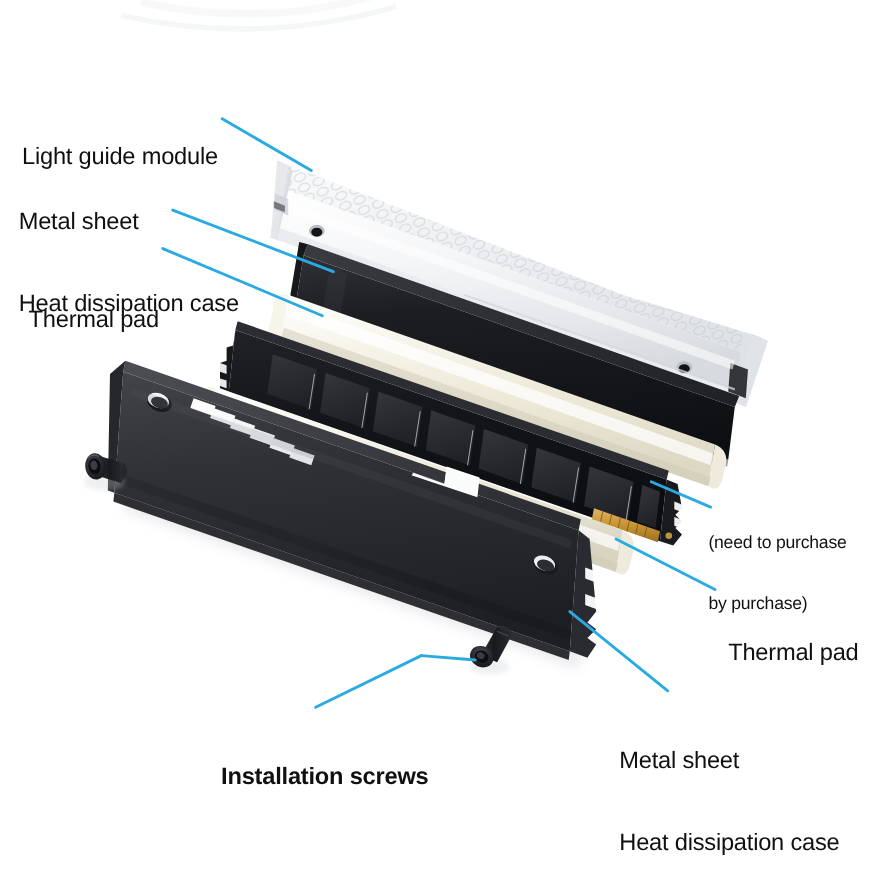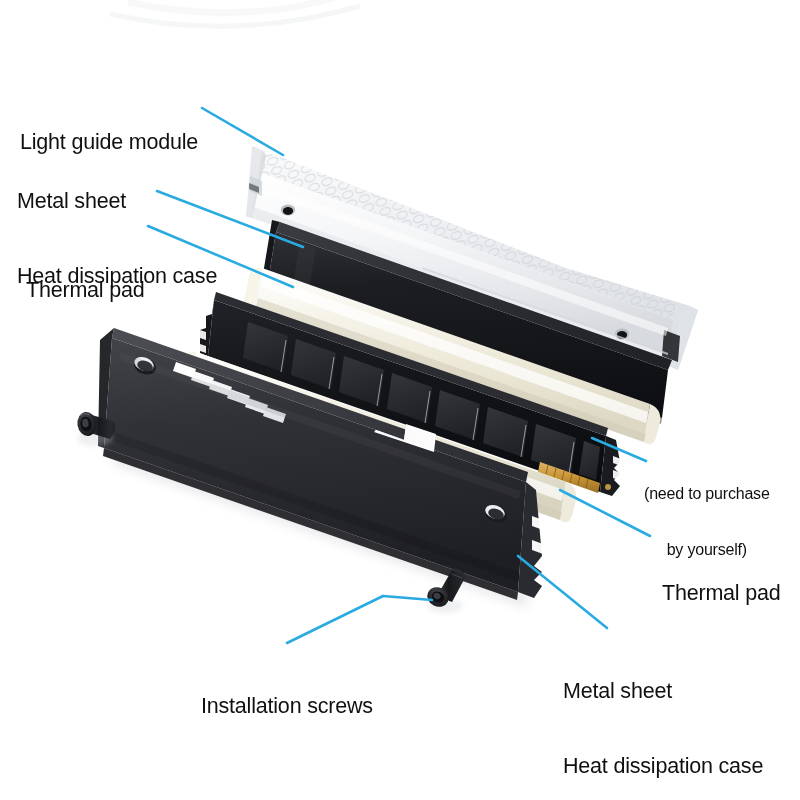--- a/index.html
+++ b/index.html
@@ -28,21 +28,21 @@
     position: absolute;
     color: #101010;
     font-family: "Liberation Sans", sans-serif;
     white-space: pre;
     line-height: 1.16;
     letter-spacing: -0.2px;
   }
   .callout.big   { font-size: 21.5px; }
   .callout.small { font-size: 16px; }
   .callout .ln { display: block; }
-  .callout.ctr .ln { text-align: center; }
+  .callout.ctr .ln { }
 </style>
 </head>
 <body>
 
 <div id="stage">
 
   <svg id="art" viewBox="0 0 800 800">
     <defs>
 
       <linearGradient id="lgBody" x1="0" y1="0" x2="0.25" y2="1">
@@ -342,28 +342,28 @@
     <span class="ln">Metal sheet</span>
     <span class="ln">Heat dissipation case</span>
   </div>
 
   <div class="callout big" style="left:26px; top:228px;">
     <span class="ln">Thermal pad</span>
   </div>
 
   <div class="callout small ctr" style="left:644px; top:448px;">
     <span class="ln">(need to purchase</span>
-    <span class="ln">by yourself)</span>
+    <span class="ln">by purchase)</span>
   </div>
 
   <div class="callout big" style="left:662px; top:531px;">
     <span class="ln">Thermal pad</span>
   </div>
 
-  <div class="callout big" style="left:201px; top:644px;">
+  <div class="callout big" style="left:201px; top:644px;font-weight:bold;">
     <span class="ln">Installation screws</span>
   </div>
 
   <div class="callout big" style="left:563px; top:629px;">
     <span class="ln">Metal sheet</span>
     <span class="ln">Heat dissipation case</span>
   </div>
 
 </div>
 

